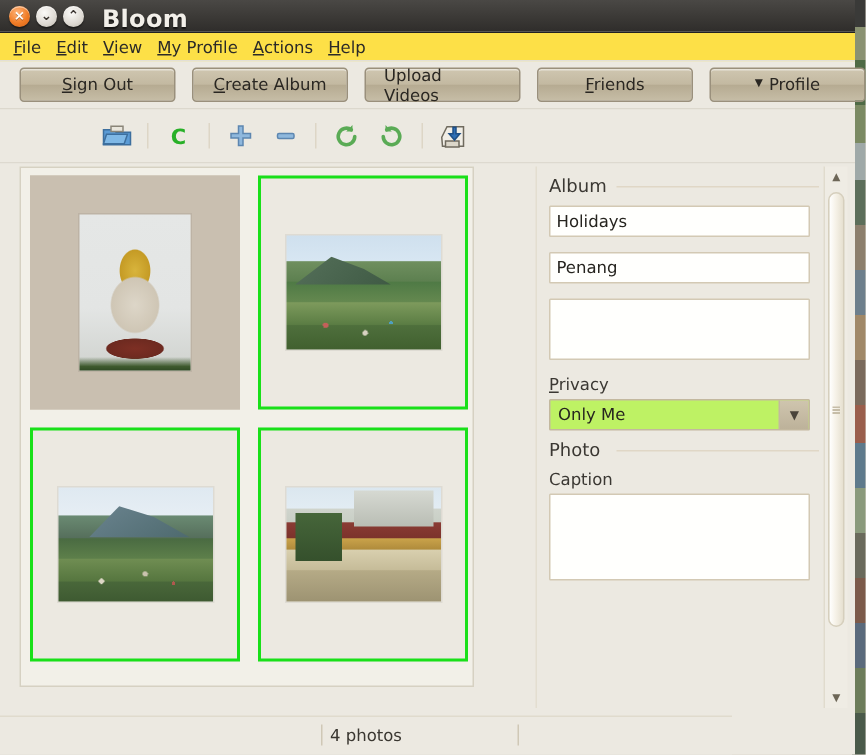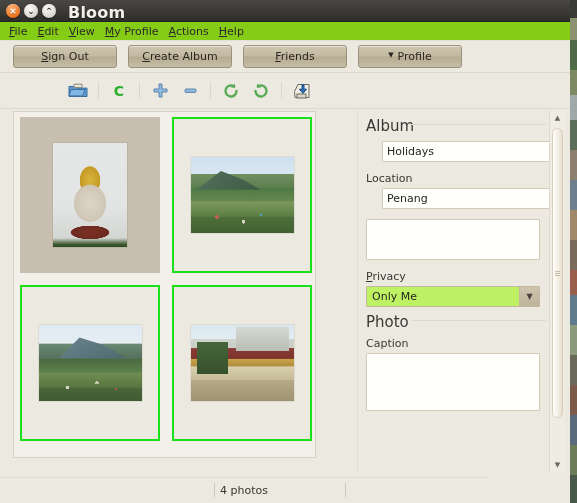--- a/index.html
+++ b/index.html
@@ -97,21 +97,21 @@
     font-size: 16px;
     font-weight: bold;
     color: #f2efe9;
     text-shadow: 0 1px 1px rgba(0,0,0,.6);
     letter-spacing: .2px;
   }
 
   
   #menubar {
     height: 18px;
-    background: #84cc16;
+    background: #fde047;
     display: flex;
     align-items: center;
     padding-left: 4px;
     border-bottom: 1px solid #e2dfd6;
   }
   .menu-item {
     padding: 1px 5px;
     font-size: 11px;
     color: #2b2a28;
     cursor: default;
@@ -335,21 +335,21 @@
     left: 357px;
     top: 2px;
     width: 192px;
     height: 361px;
     background: #ece9e1;
     border-left: 1px solid #e3ded0;
     overflow: hidden;
   }
   .section-head {
     position: relative;
-    font-size: 15px;
+    font-size: 12px;
     color: #3b3833;
     margin: 6px 0 6px 8px;
     padding-right: 10px;
   }
   .section-head::after {
     content: "";
     position: absolute;
     left: 45px;
     right: 4px;
     top: 7px;
@@ -357,21 +357,21 @@
     background: #e0d7c6;
   }
   .field-label {
     font-size: 11px;
     color: #3b3833;
     margin: 0 0 3px 8px;
   }
   .field-label .mn { text-decoration: underline; }
   .text-input {
     display: block;
-    margin: 0 0 10px 24px;
+    margin: 0 0 10px 8px;
     width: 174px;
     height: 21px;
     box-sizing: border-box;
     padding: 2px 4px;
     border: 1px solid #d3c9b4;
     background: #fffffd;
     font-family: "DejaVu Sans", "Liberation Sans", sans-serif;
     font-size: 11px;
     color: #26241f;
     border-radius: 1px;
@@ -526,20 +526,23 @@
   </div>
 
   <div id="buttonbar">
     <div class="tool-button">
       <span><span class="mn">S</span><span>ign Out</span></span>
     </div>
     <div class="tool-button">
       <span><span class="mn">C</span><span>reate Album</span></span>
     </div>
     <div class="tool-button">
+      <span>Upload Videos</span>
+    </div>
+    <div class="tool-button">
       <span><span class="mn">F</span><span>riends</span></span>
     </div>
     <div class="tool-button">
       <span class="btn-caret">▼</span>
       <span>Profile</span>
     </div>
   </div>
 
   <div id="icontoolbar">
 
@@ -624,21 +627,20 @@
 
       </div>
     </div>
 
     <div id="form-panel">
 
       <div class="section-head">Album</div>
 
       <input class="text-input" type="text" value="Holidays" style="">
 
-      <div class="field-label">Location</div>
       <input class="text-input" type="text" value="Penang" style="">
 
       <textarea class="text-area" placeholder="" style=""></textarea>
 
       <div class="field-label"><span class="mn">P</span><span>rivacy</span></div>
       <div class="combo">
         <span class="combo-value">Only Me</span>
         <span class="combo-arrow">▼</span>
       </div>
 

